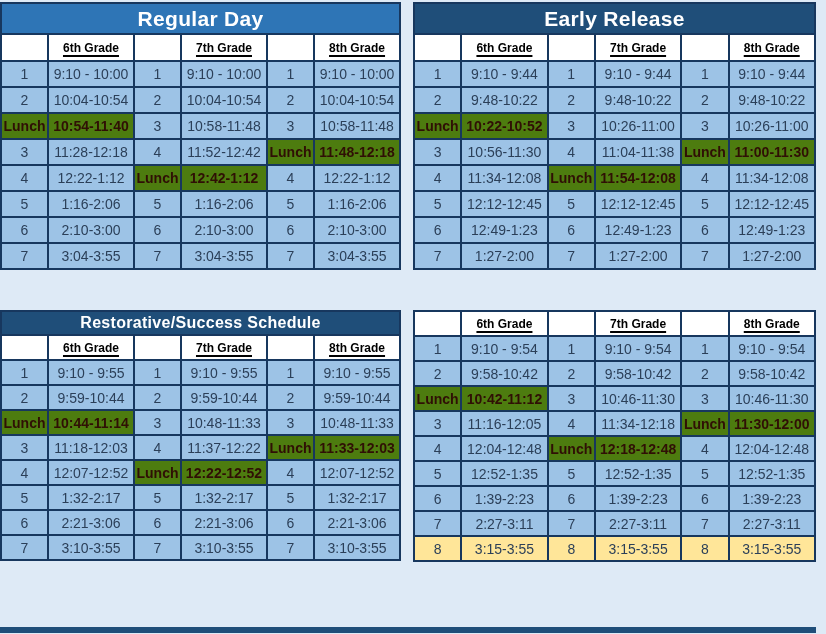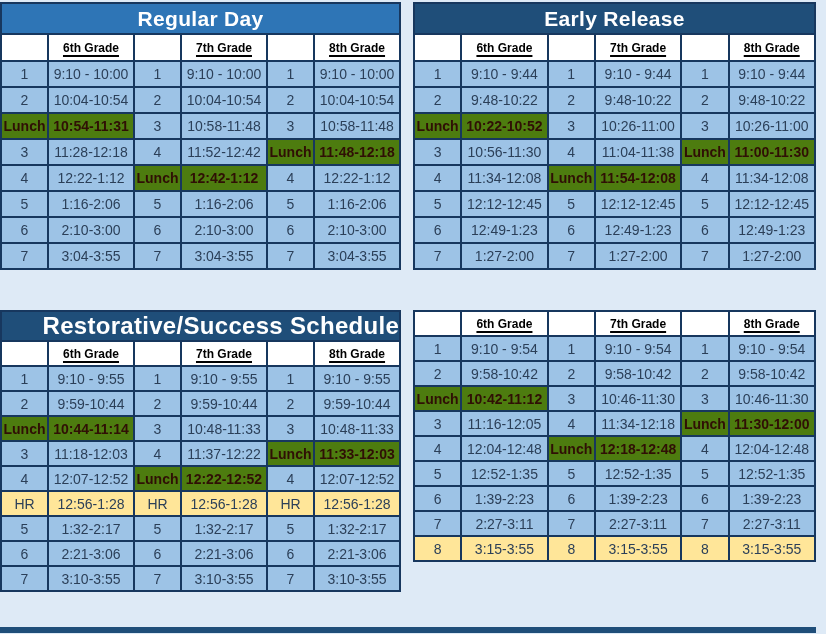--- a/index.html
+++ b/index.html
@@ -54,21 +54,21 @@
     text-underline-offset: 3px;
   }
   tbody td {
     background: #9DC3E6;
     color: #2B3F58;
     font-size: 14px;
   }
   .tbl-top tbody td    { height: 26px; }
   .tbl-bottom tbody td { height: 25px; }
   .tbl-top .title-cell    { height: 31px; }
-  .tbl-bottom .title-cell { height: 24px; font-size: 24px; text-align: right; }
+  .tbl-bottom .title-cell { height: 24px; font-size: 16px; }
   .tbl-bottom .grade-row th { height: 25px; }
 
   td.lunch {
     background: #4d7c0f;
     color: #300F05;
     font-weight: bold;
   }
   td.yellow {
     background: #FFE699;
   }
@@ -121,21 +121,21 @@
           <tr>
             <td>2</td>
             <td>10:04-10:54</td>
             <td>2</td>
             <td>10:04-10:54</td>
             <td>2</td>
             <td>10:04-10:54</td>
           </tr>
           <tr>
             <td class="lunch">Lunch</td>
-            <td class="lunch">10:54-11:31</td>
+            <td class="lunch">10:54-11:40</td>
             <td>3</td>
             <td>10:58-11:48</td>
             <td>3</td>
             <td>10:58-11:48</td>
           </tr>
           <tr>
             <td>3</td>
             <td>11:28-12:18</td>
             <td>4</td>
             <td>11:52-12:42</td>
@@ -326,28 +326,20 @@
             <td class="lunch">Lunch</td>
             <td class="lunch">11:33-12:03</td>
           </tr>
           <tr>
             <td>4</td>
             <td>12:07-12:52</td>
             <td class="lunch">Lunch</td>
             <td class="lunch">12:22-12:52</td>
             <td>4</td>
             <td>12:07-12:52</td>
-          </tr>
-          <tr>
-            <td class="yellow">HR</td>
-            <td class="yellow">12:56-1:28</td>
-            <td class="yellow">HR</td>
-            <td class="yellow">12:56-1:28</td>
-            <td class="yellow">HR</td>
-            <td class="yellow">12:56-1:28</td>
           </tr>
           <tr>
             <td>5</td>
             <td>1:32-2:17</td>
             <td>5</td>
             <td>1:32-2:17</td>
             <td>5</td>
             <td>1:32-2:17</td>
           </tr>
           <tr>

